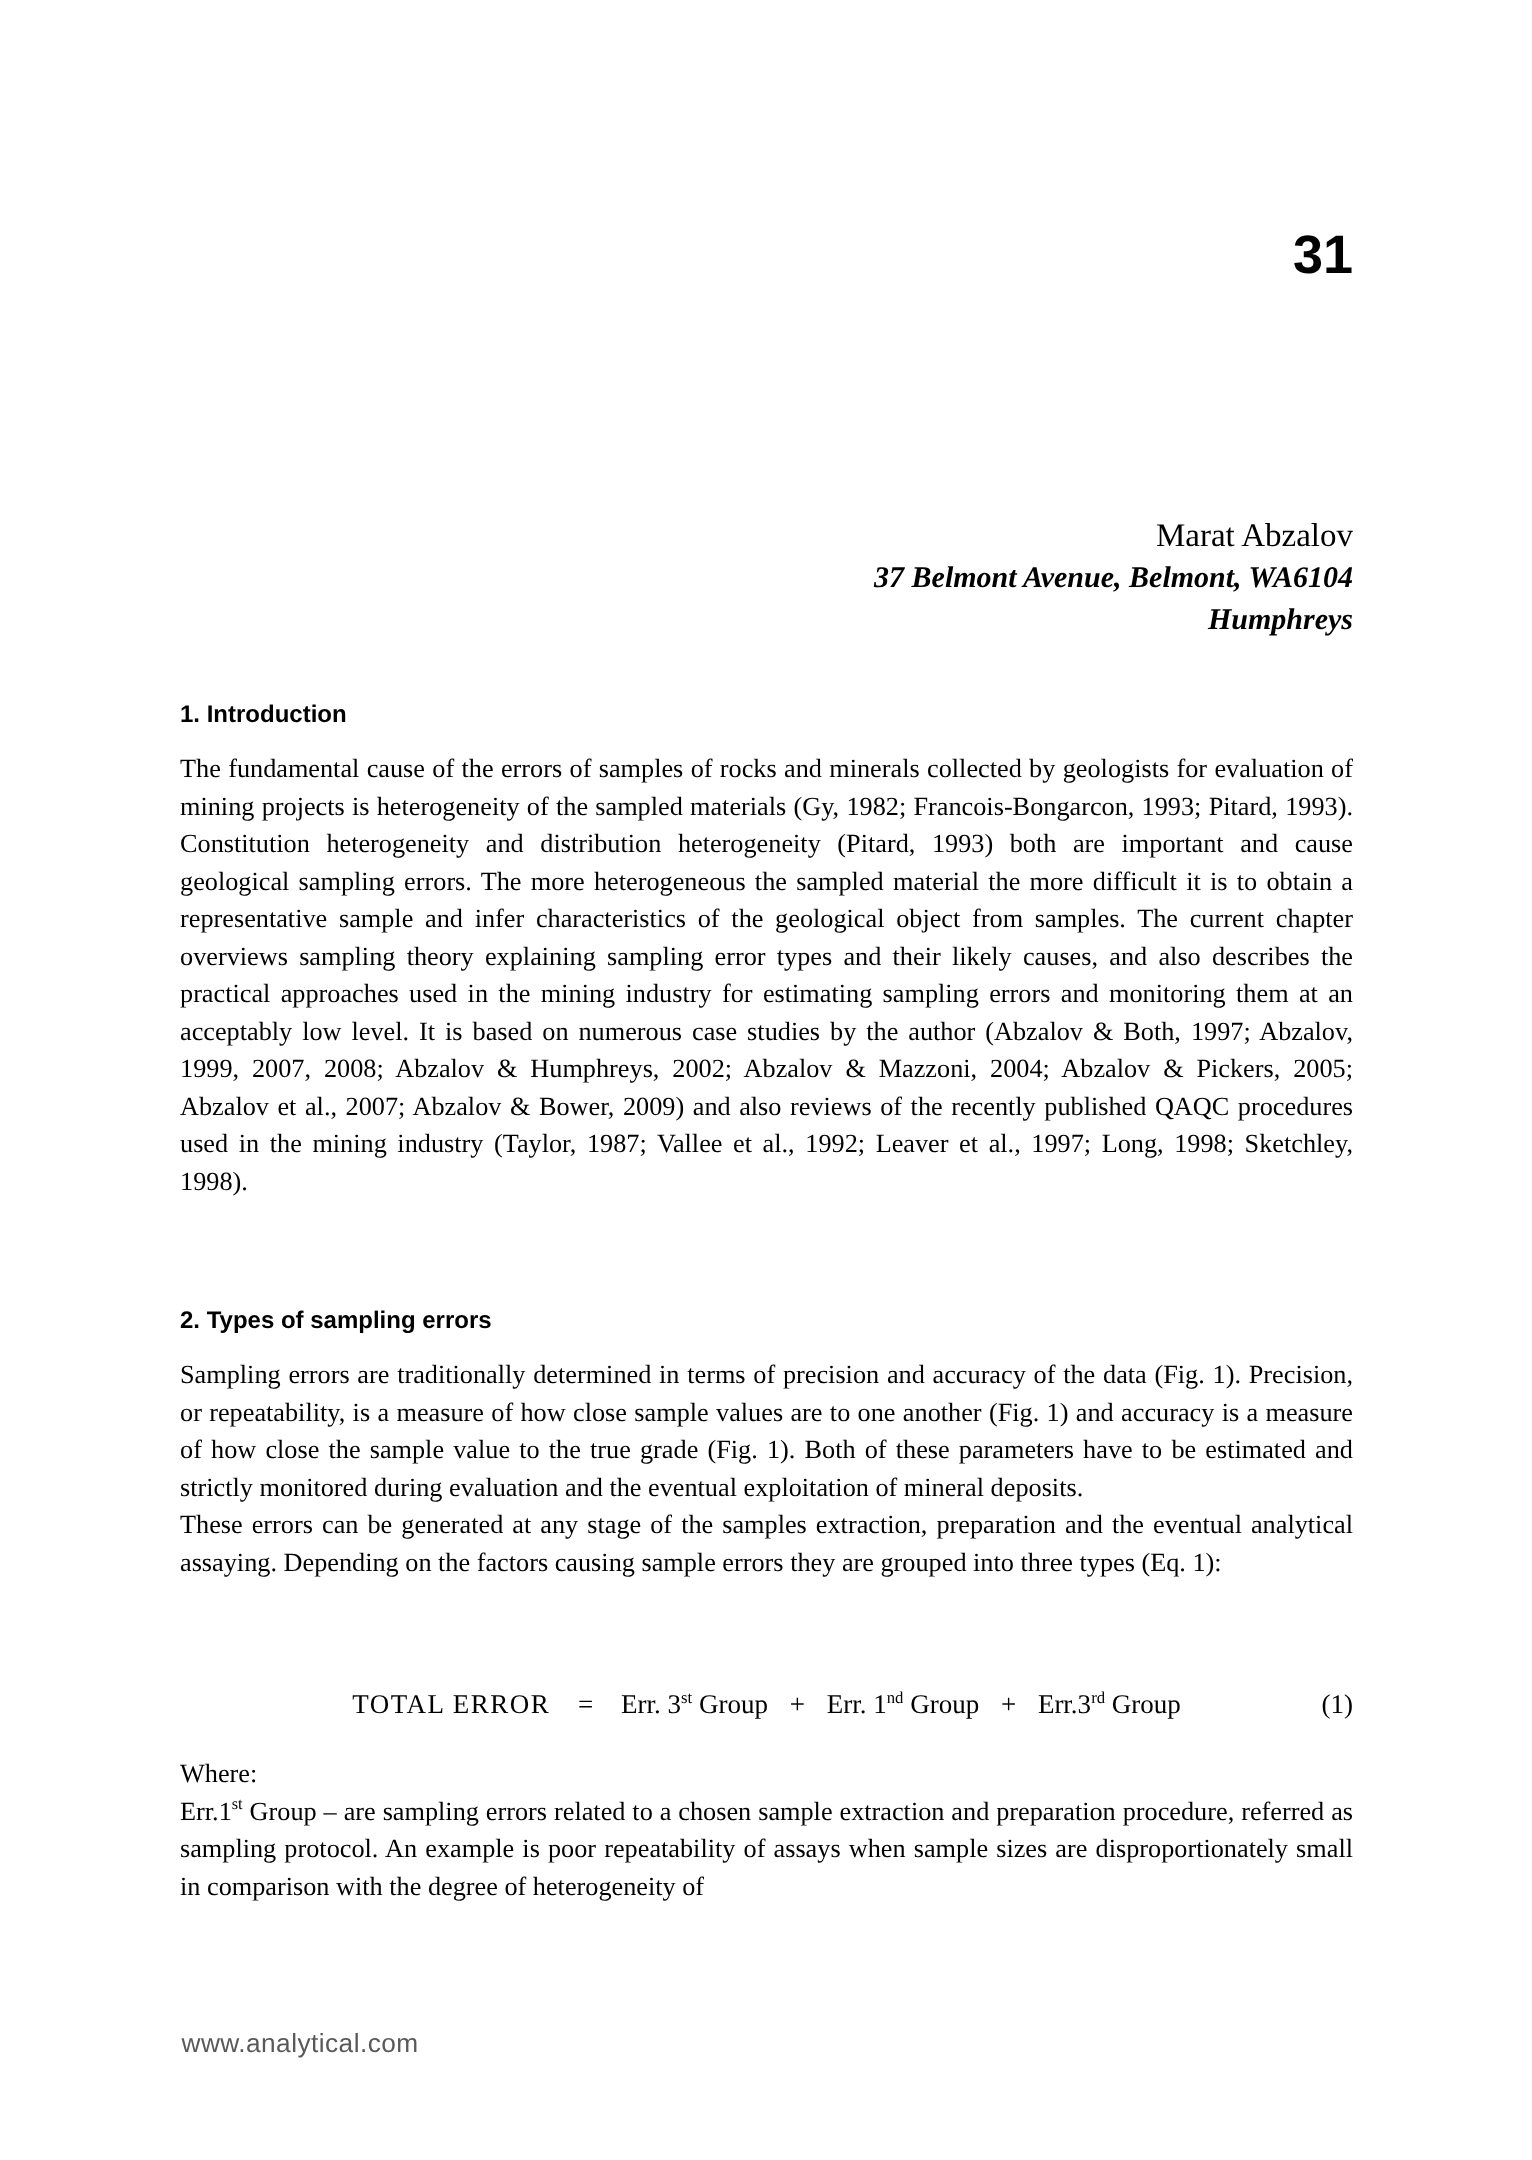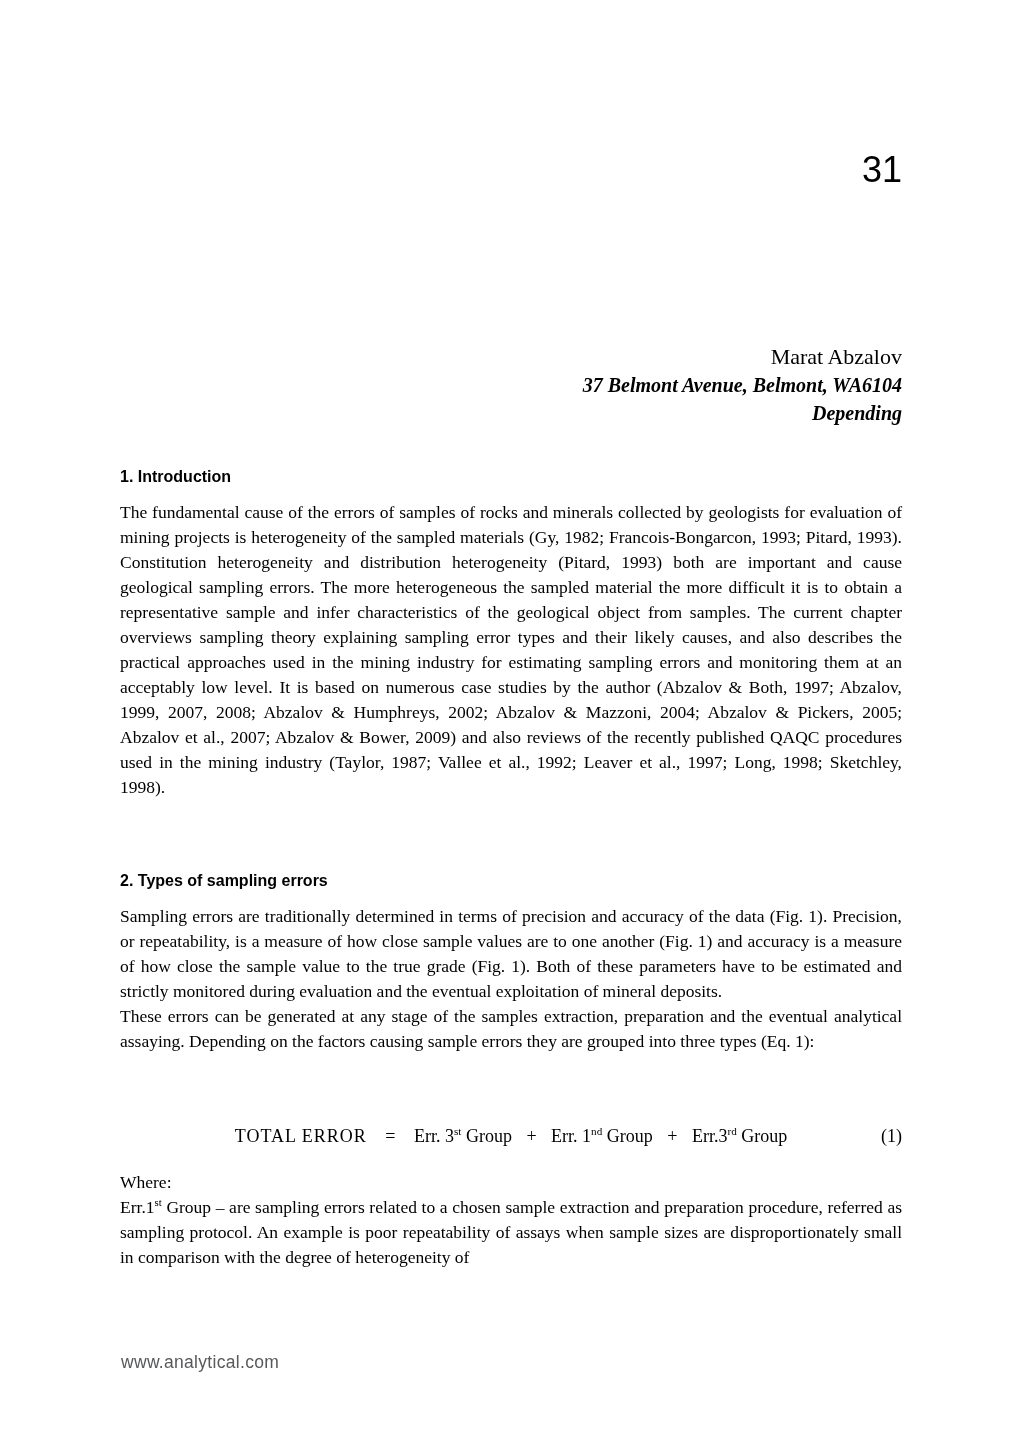--- a/index.html
+++ b/index.html
@@ -14,21 +14,21 @@
     overflow: hidden;
   }
 
   .page-number {
     position: absolute;
     top: 150px;
     left: 120px;
     width: 782px;
     text-align: right;
     font-family: "Liberation Sans", sans-serif;
-    font-weight: normal;
+    font-weight: bold;
     font-size: 36px;
     line-height: 40px;
   }
   .chapter-title {
     position: absolute;
     top: 239px;
     left: 100px;
     width: 802px;
     text-align: right;
     font-family: "Liberation Sans", sans-serif;
@@ -121,21 +121,21 @@
 <body>
 
 <div class="page">
 
   <div class="page-number">31</div>
 
 
   <div class="byline">
     <div class="author">Marat Abzalov</div>
     <div class="address">37 Belmont Avenue, Belmont, WA6104</div>
-    <div class="country">Depending</div>
+    <div class="country">Humphreys</div>
   </div>
 
   <div class="section-heading h-intro">1. Introduction</div>
 
   <div class="bodytext p-intro">The fundamental cause of the errors of samples of rocks and minerals collected by geologists for evaluation of mining projects is heterogeneity of the sampled materials (Gy, 1982; Francois-Bongarcon, 1993; Pitard, 1993). Constitution heterogeneity and distribution heterogeneity (Pitard, 1993) both are important and cause geological sampling errors. The more heterogeneous the sampled material the more difficult it is to obtain a representative sample and infer characteristics of the geological object from samples. The current chapter overviews sampling theory explaining sampling error types and their likely causes, and also describes the practical approaches used in the mining industry for estimating sampling errors and monitoring them at an acceptably low level. It is based on numerous case studies by the author (Abzalov &amp; Both, 1997; Abzalov, 1999, 2007, 2008; Abzalov &amp; Humphreys, 2002; Abzalov &amp; Mazzoni, 2004; Abzalov &amp; Pickers, 2005; Abzalov et al., 2007; Abzalov &amp; Bower, 2009) and also reviews of the recently published QAQC procedures used in the mining industry (Taylor, 1987; Vallee et al., 1992; Leaver et al., 1997; Long, 1998; Sketchley, 1998).</div>
 
   <div class="section-heading h-types">2. Types of sampling errors</div>
 
   <div class="bodytext p-types">
     <div>Sampling errors are traditionally determined in terms of precision and accuracy of the data (Fig. 1). Precision, or repeatability, is a measure of how close sample values are to one another (Fig. 1) and accuracy is a measure of how close the sample value to the true grade (Fig. 1). Both of these parameters have to be estimated and strictly monitored during evaluation and the eventual exploitation of mineral deposits.</div>

